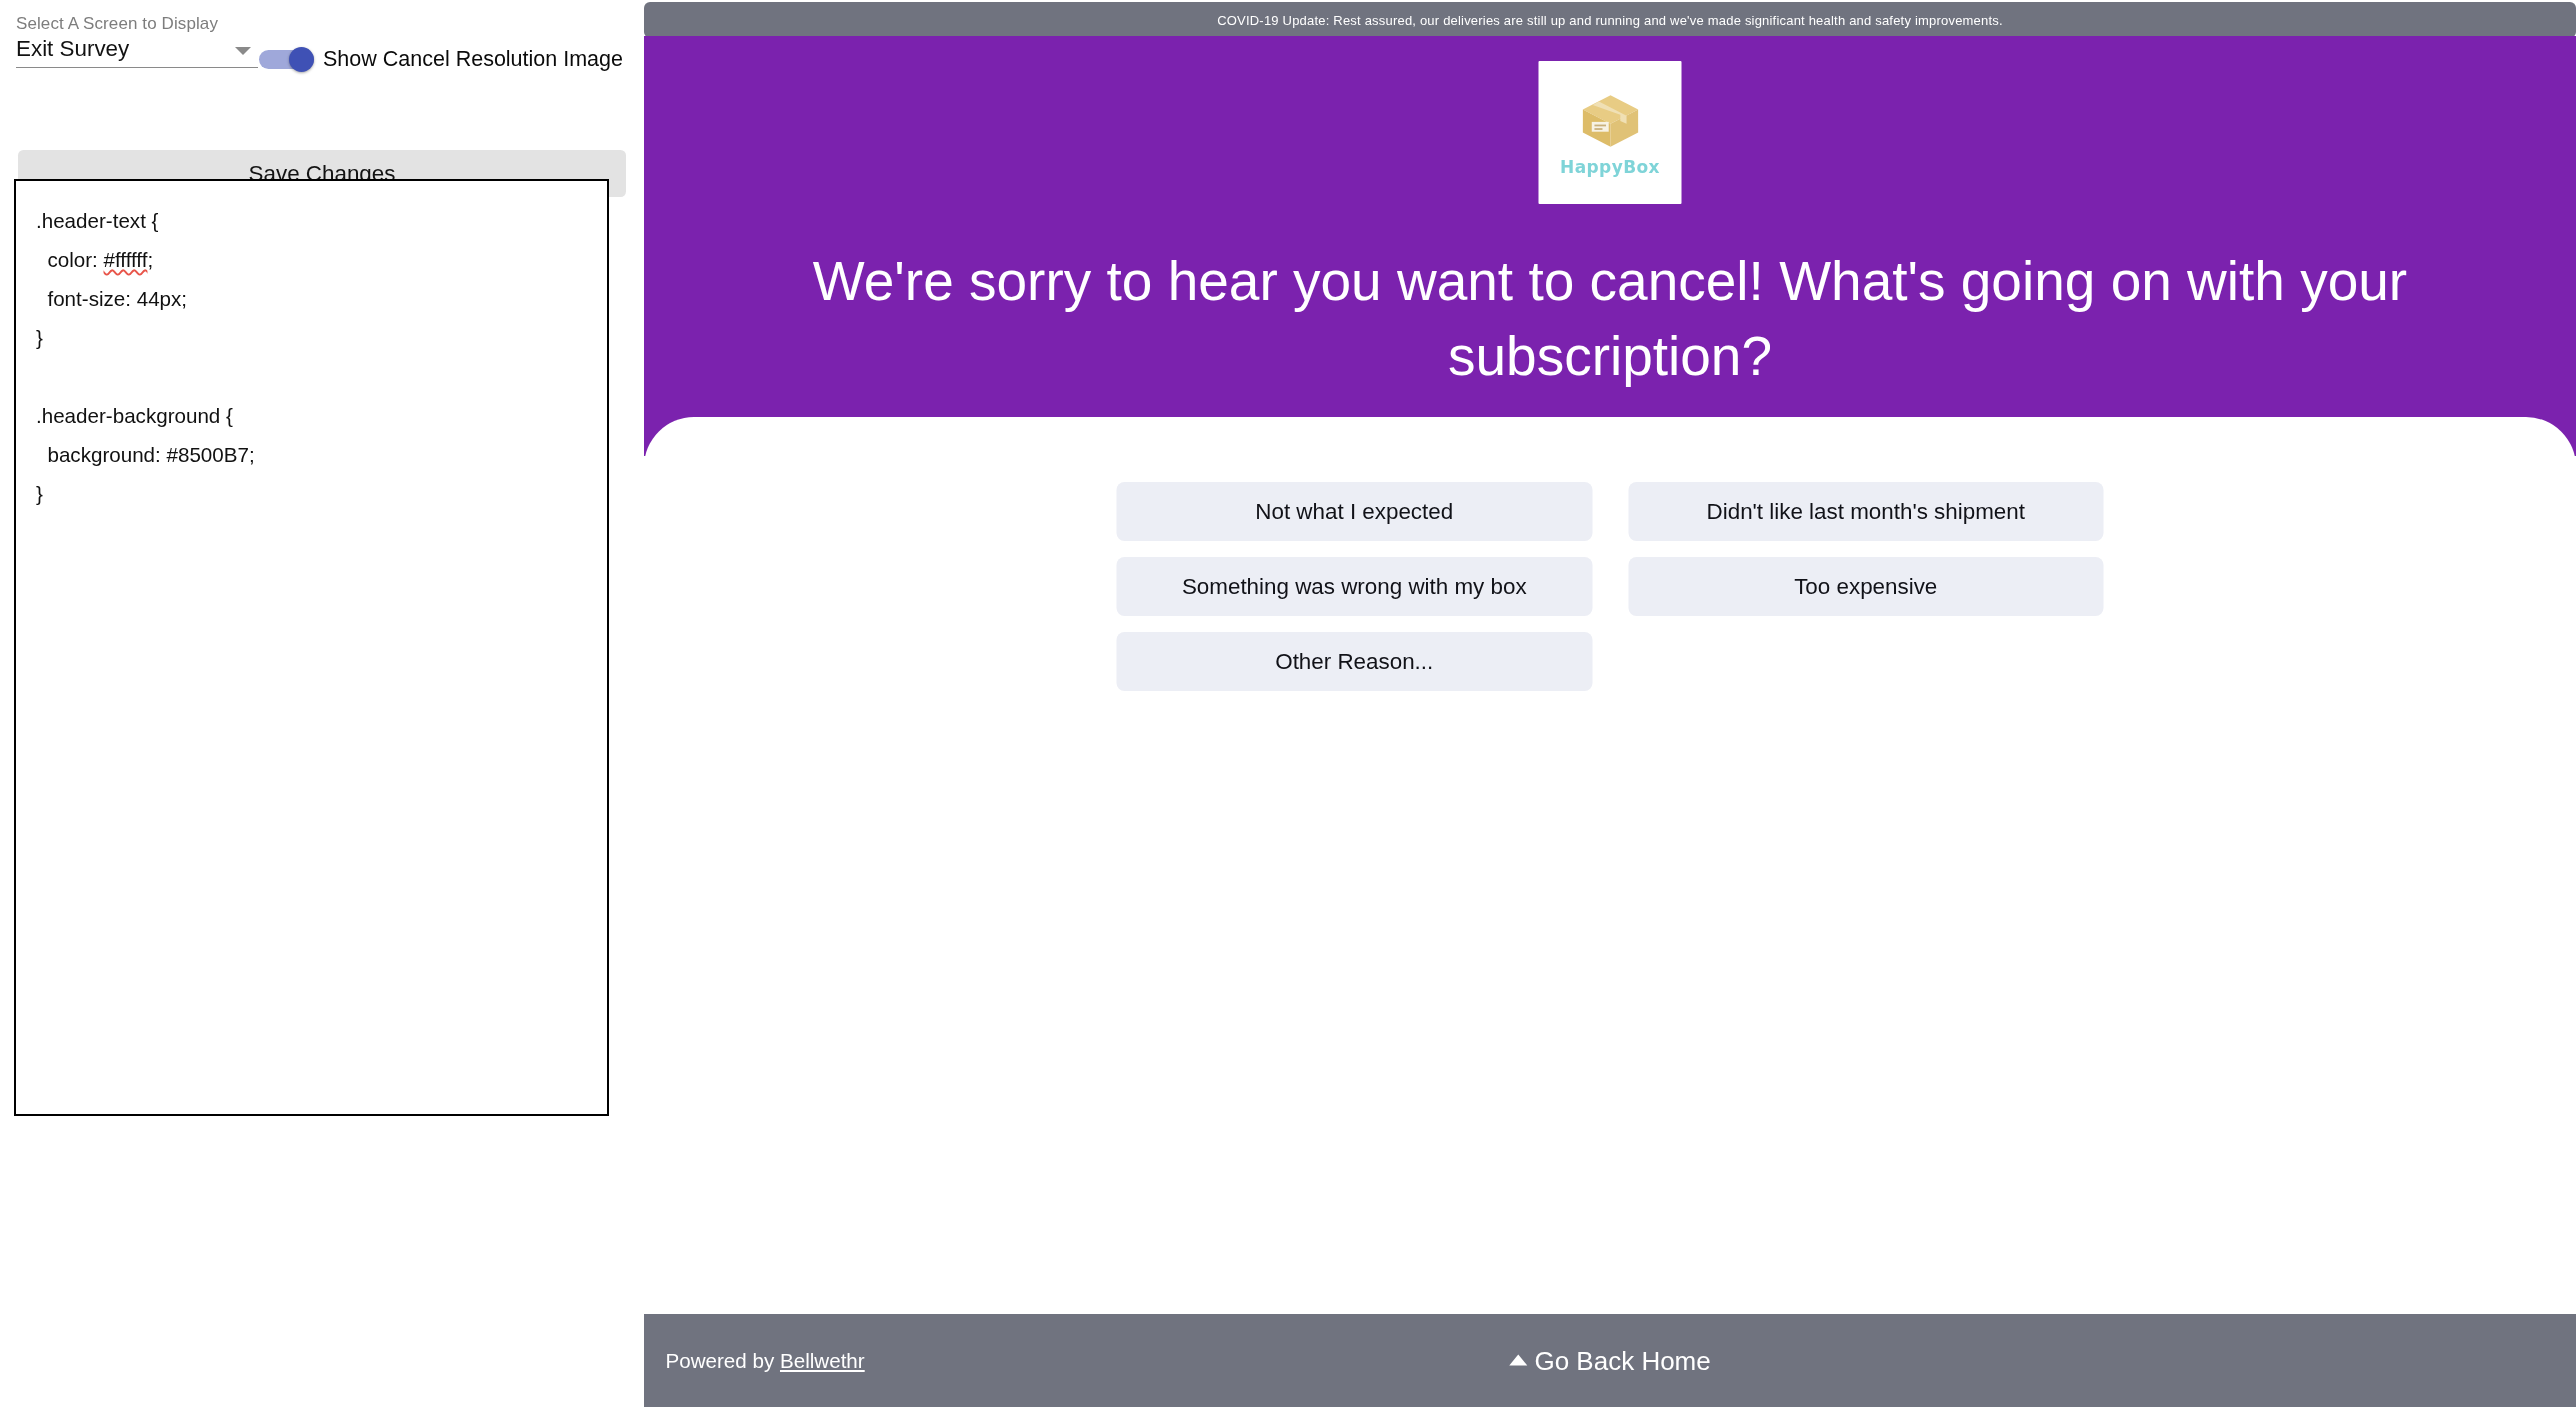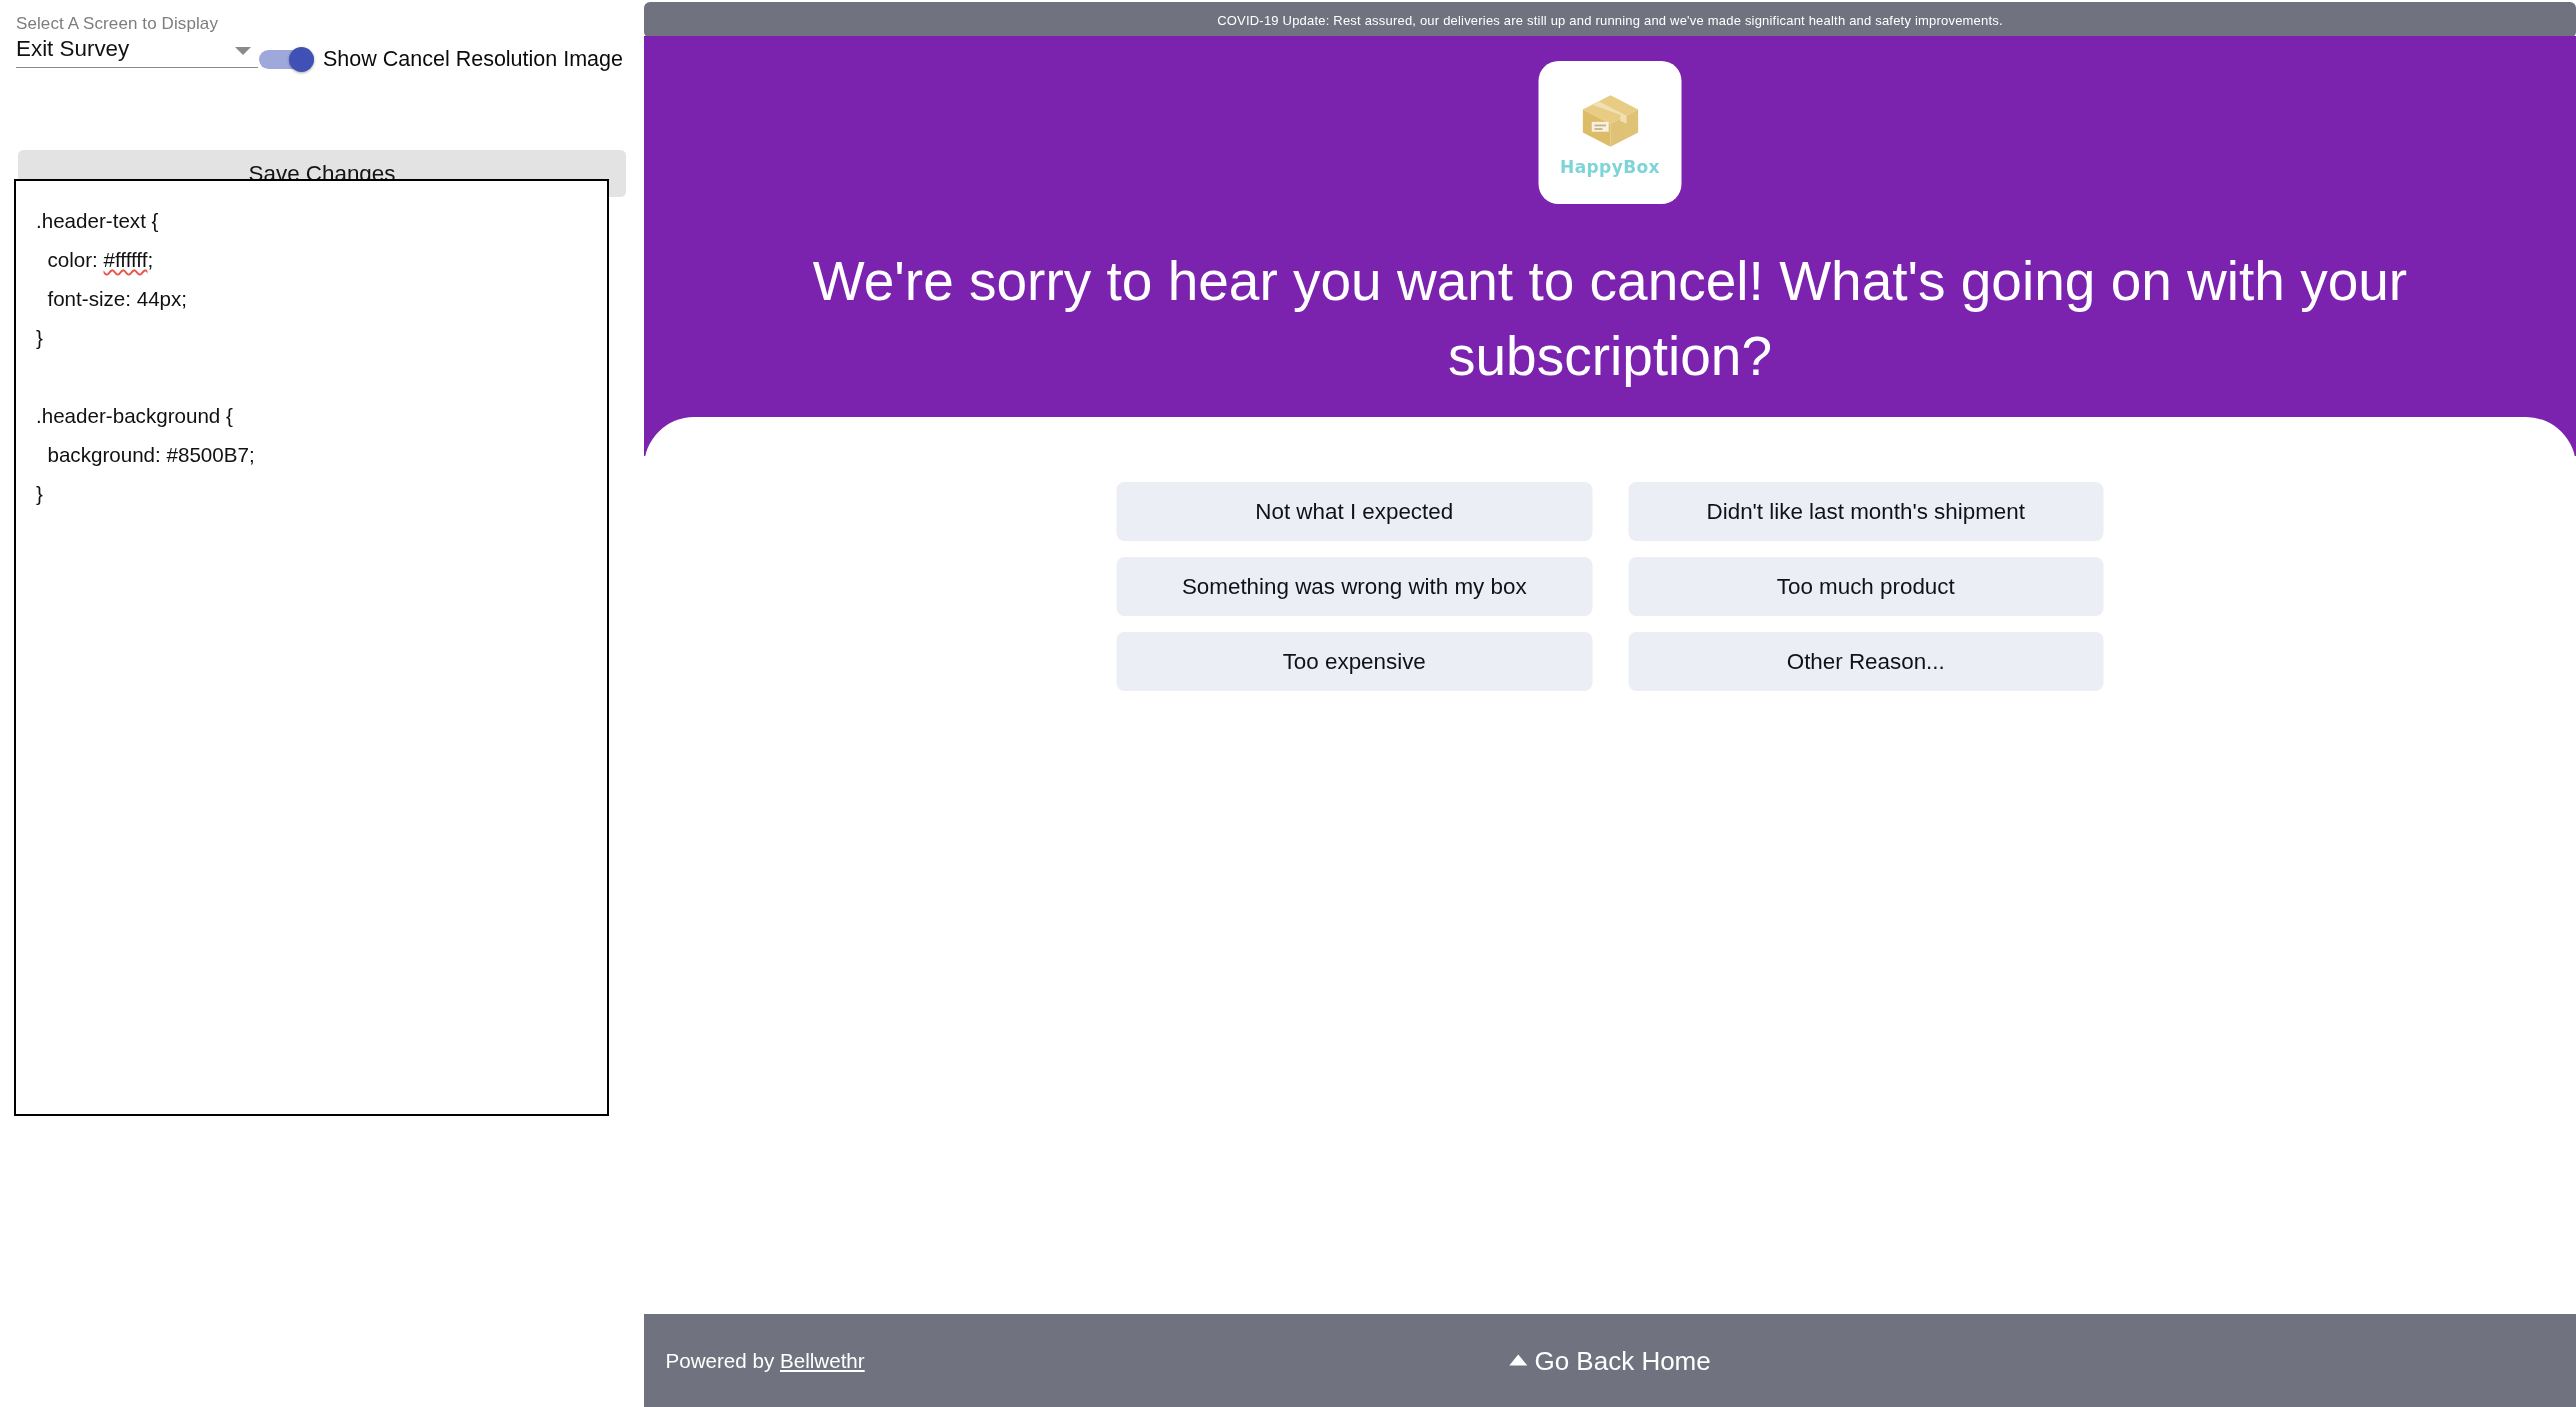--- a/index.html
+++ b/index.html
@@ -167,21 +167,21 @@
   }
 
   .logo-card {
     position: absolute;
     left: 50%;
     transform: translateX(-50%);
     top: 25px;
     width: 143px;
     height: 143px;
     background: #ffffff;
-    border-radius: 20px;
+    border-radius: 1px;
     display: flex;
     flex-direction: column;
     align-items: center;
     justify-content: center;
     gap: 3.6px;
   }
   .logo-box-svg { display:block; }
   .logo-wordmark {
     font-family: "DejaVu Sans", sans-serif;
     font-size: 17px;
@@ -336,21 +336,20 @@
       </div>
 
       <h1 class="header-text">We're sorry to hear you want to cancel! What's going on with your subscription?</h1>
     </div>
 
     <div class="white-sheet">
       <div class="options-grid">
         <button class="option-btn">Not what I expected</button>
         <button class="option-btn">Didn't like last month's shipment</button>
         <button class="option-btn">Something was wrong with my box</button>
-        <button class="option-btn">Too much product</button>
         <button class="option-btn">Too expensive</button>
         <button class="option-btn">Other Reason...</button>
       </div>
     </div>
 
     <div class="footer">
       <div class="footer-powered"><span>Powered by </span><a href="#">Bellwethr</a></div>
       <div class="footer-home">
         <span class="chevron-up"></span>
         <span>Go Back Home</span>

